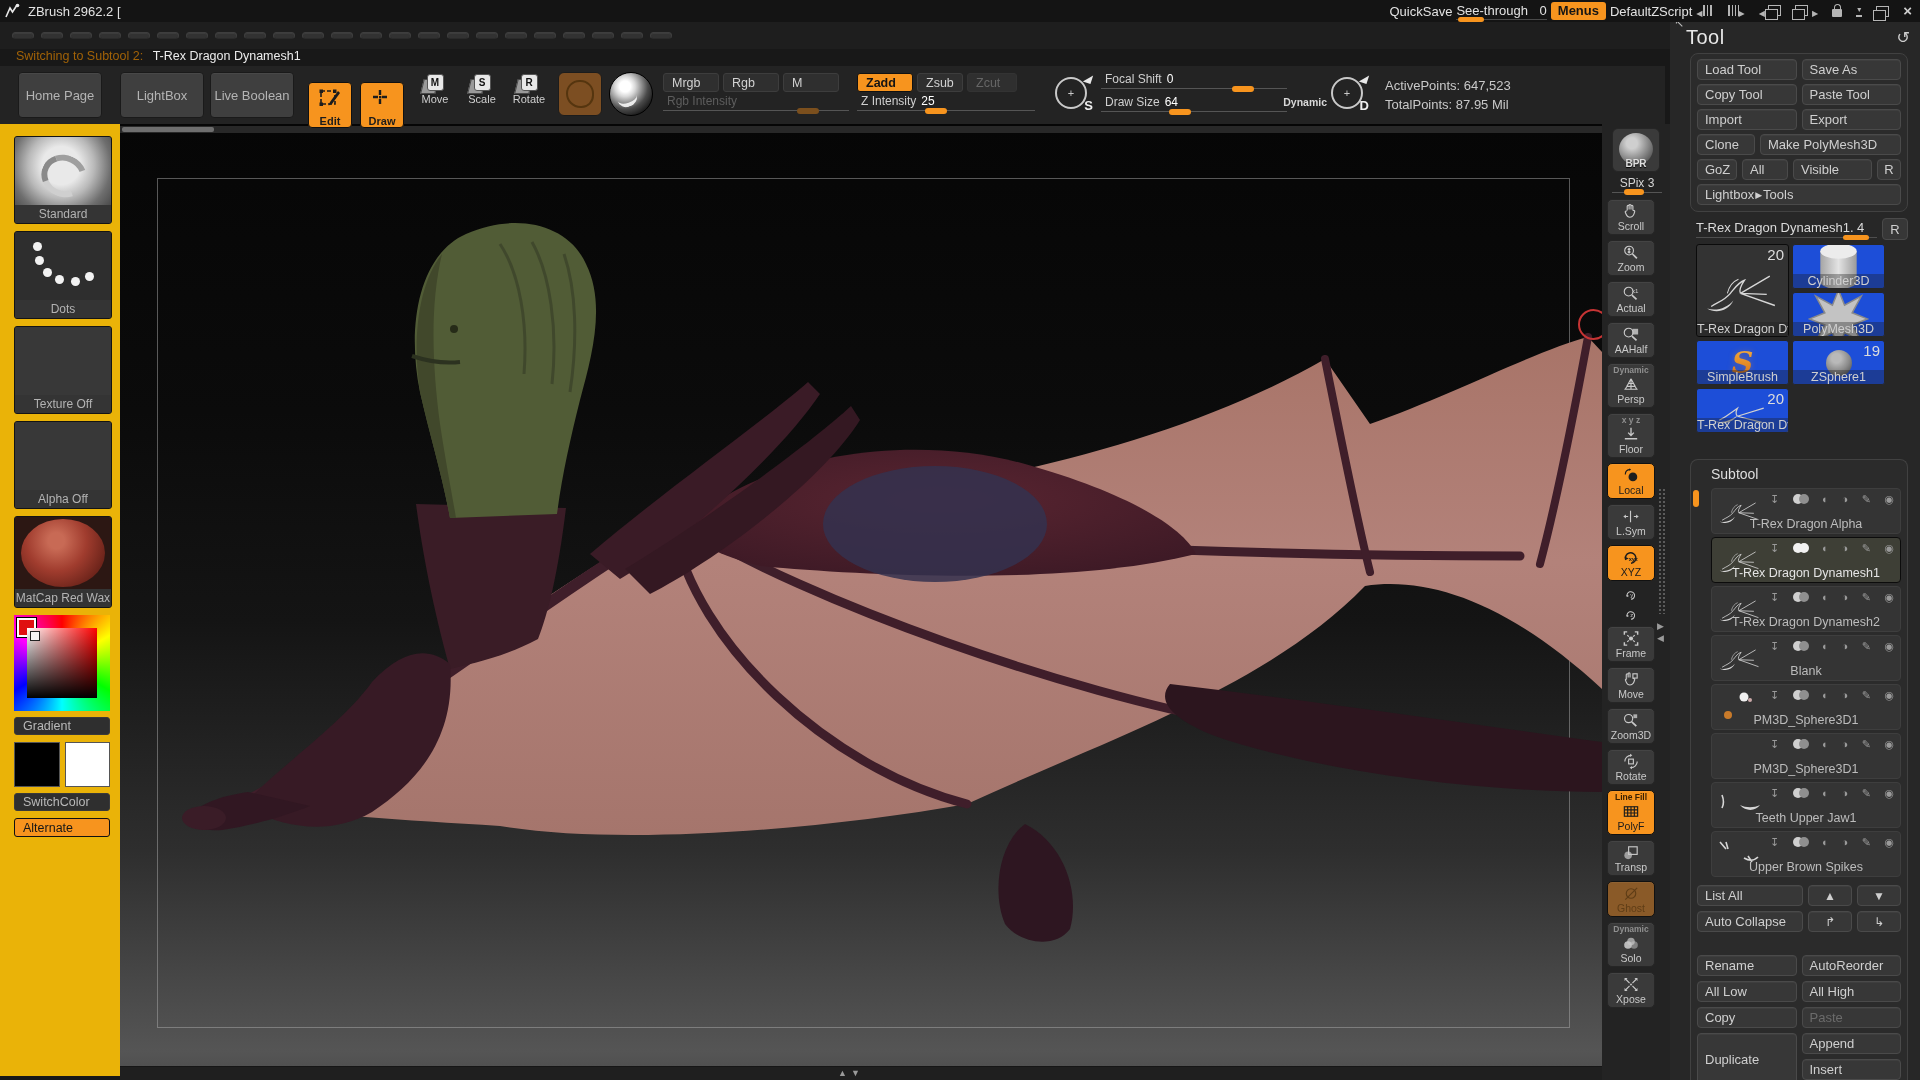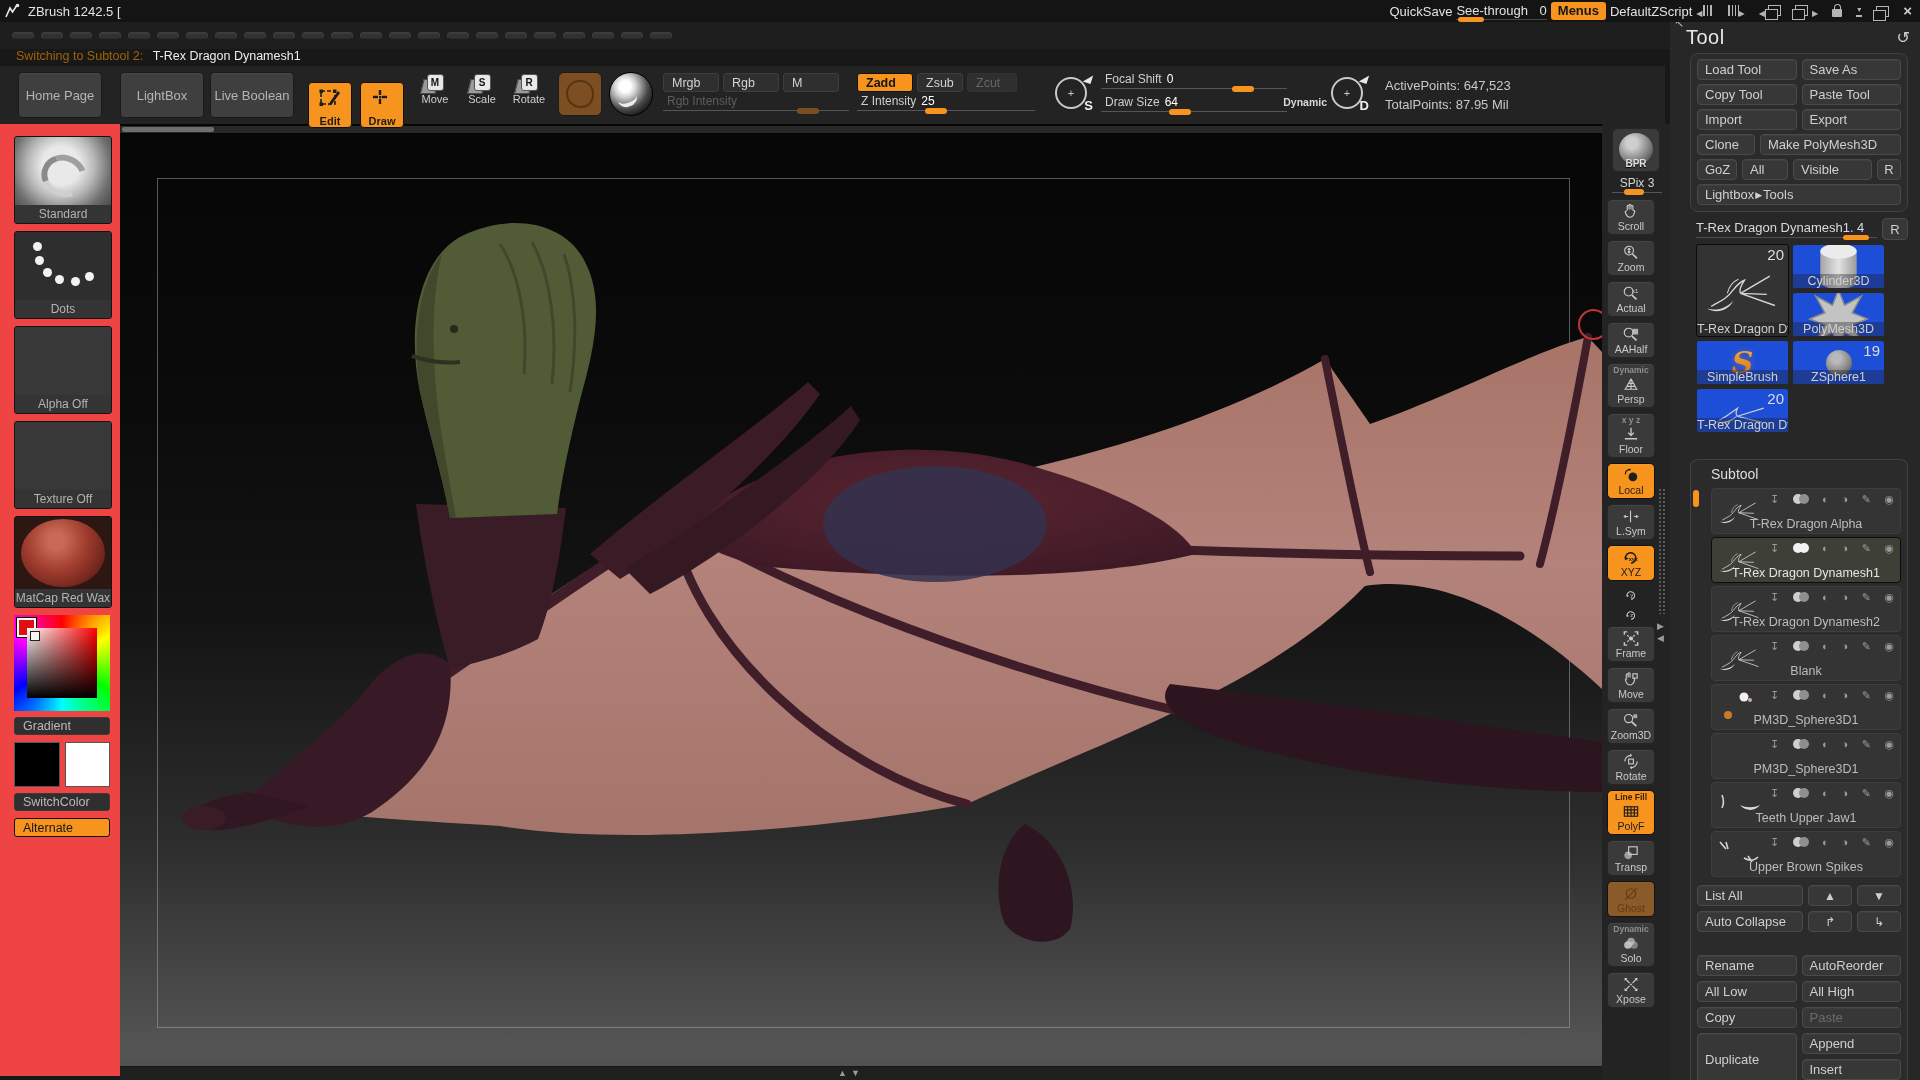--- a/index.html
+++ b/index.html
@@ -69,21 +69,21 @@
   .slider .track{position:absolute;left:0;right:0;bottom:0;height:1px;background:#555;}
   .slider .handle{position:absolute;bottom:-3px;width:22px;height:6px;border-radius:3px;background:var(--accent);}
   .slider .handle.dark{background:#7b4f1d;}
   .ring-icon{margin-top:5px;width:44px;height:44px;position:relative;color:#cfcfcf;}
   .ring-icon .ring{position:absolute;left:4px;top:6px;width:28px;height:28px;border:2px solid #c9c9c9;border-radius:50%;
      display:flex;align-items:center;justify-content:center;font-size:11px;color:#c9c9c9;}
   .ring-icon .ltr{position:absolute;right:2px;bottom:2px;font-size:13px;font-weight:bold;color:#f0f0f0;}
   .ring-icon .nib{position:absolute;right:3px;top:3px;width:0;height:0;border-left:8px solid transparent;border-bottom:9px solid #e8e8e8;transform:rotate(18deg);}
   .points{margin:10px 0 0 14px;font-size:13px;color:#c9c9c9;line-height:19px;white-space:nowrap;}
   
-  #left-panel{position:absolute;left:0;top:124px;width:120px;bottom:4px;background:#ef4444;z-index:15;text-align:center;}
+  #left-panel{position:absolute;left:0;top:124px;width:120px;bottom:4px;background:#eab308;z-index:15;text-align:center;}
   .lp-item{width:96px;margin:0 0 7px 14px;background:#3c3c3c;border:1px solid #141414;border-radius:3px;overflow:hidden;}
   .lp-img{height:68px;position:relative;background:#3c3c3c;}
   .lp-label{height:18px;font-size:12px;color:#b3b3b3;display:flex;align-items:center;justify-content:center;background:#343434;white-space:nowrap;overflow:hidden;}
   .kind-brush-standard .lp-img{background:radial-gradient(circle at 48% 42%,#e9e9e9 0 30%,#b9b9b9 52%,#6e6e6e 78%,#4a4a4a);}
   .kind-brush-standard .lp-img:before{content:"";position:absolute;left:26px;top:18px;width:34px;height:30px;
       border:6px solid #9f9f9f;border-color:#9f9f9f transparent #cfcfcf #8a8a8a;border-radius:50%;transform:rotate(25deg);}
   .kind-stroke-dots .lp-img{background:#2e2e2e;}
   .kind-stroke-dots .lp-img:before{content:"";position:absolute;width:9px;height:9px;border-radius:50%;background:#f2f2f2;left:18px;top:10px;
       box-shadow:2px 14px 0 #f2f2f2, 10px 26px 0 #f2f2f2, 22px 33px 0 #f2f2f2, 38px 35px 0 #f2f2f2, 52px 30px 0 #f2f2f2;}
   .kind-alpha-off .lp-img,.kind-texture-off .lp-img{background:#383838;}
@@ -198,21 +198,21 @@
   .iconsvg{stroke:currentColor;fill:none;stroke-width:1.2;}
 </style>
 </head>
 <body>
 
 <div id="titlebar">
   <svg class="logo" viewBox="0 0 18 16">
     <path d="M2 14 L6 5 L8.5 9 L13 2" stroke="#e8e8e8" stroke-width="1.6" fill="none"></path>
     <circle cx="13.5" cy="2.5" r="1.8" fill="#e8e8e8"></circle>
   </svg>
-  <span class="tb-text">ZBrush 1242.5 [</span>
+  <span class="tb-text">ZBrush 2962.2 [</span>
   <div class="tb-right">
     <span class="tb-text">QuickSave</span>
     <span class="seethrough">
       <span class="tb-text">See-through</span>
       <span class="tb-text" style="margin-left:8px">0</span>
       <span class="track"></span>
       <span class="handle"></span>
     </span>
     <span class="menus-chip">Menus</span>
     <span class="tb-text">DefaultZScript</span>
@@ -363,27 +363,27 @@
   <div>
 
   <div class="lp-item kind-brush-standard">
         <div class="lp-img"></div>
         <div class="lp-label">Standard</div>
       </div>
       <div class="lp-item kind-stroke-dots">
         <div class="lp-img"></div>
         <div class="lp-label">Dots</div>
       </div>
+      <div class="lp-item kind-texture-off">
+        <div class="lp-img"></div>
+        <div class="lp-label">Texture Off</div>
+      </div>
       <div class="lp-item kind-alpha-off">
         <div class="lp-img"></div>
         <div class="lp-label">Alpha Off</div>
-      </div>
-      <div class="lp-item kind-texture-off">
-        <div class="lp-img"></div>
-        <div class="lp-label">Texture Off</div>
       </div>
       <div class="lp-item kind-matcap-red">
         <div class="lp-img"></div>
         <div class="lp-label">MatCap Red Wax</div>
       </div>
     </div>
   <div id="colorpicker">
     <span class="cur"></span>
     <span class="inner"></span>
     <span class="sel"></span>

